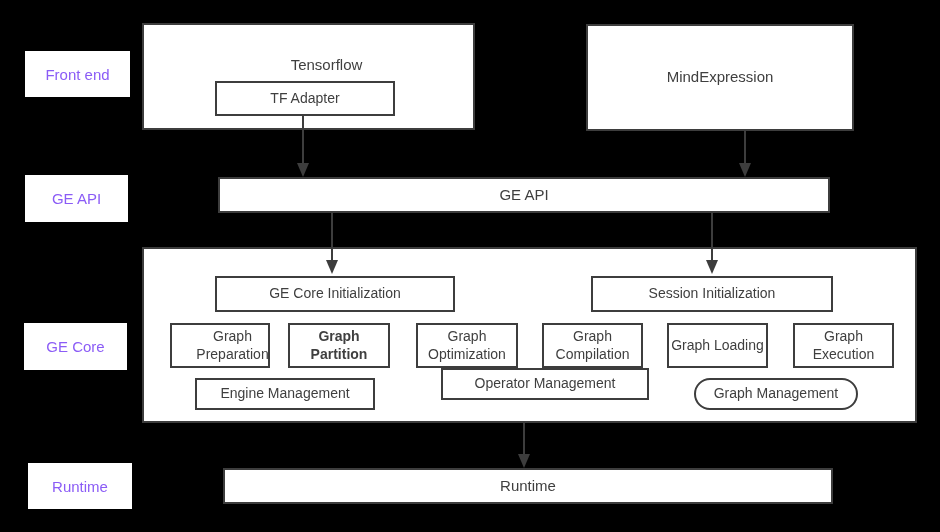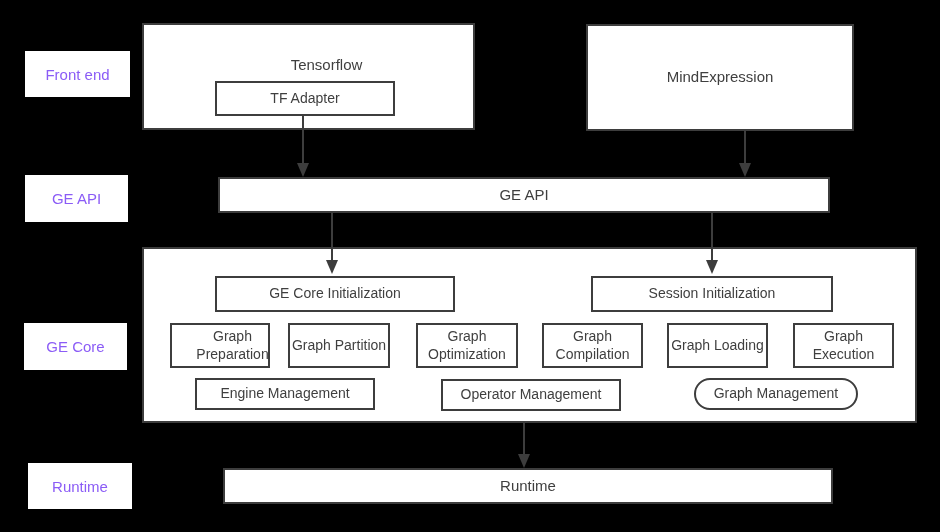--- a/index.html
+++ b/index.html
@@ -93,40 +93,40 @@
     <div class="node" style="left:71px; top:27px; width:240px; height:36px;">
       <span>GE Core Initialization</span>
     </div>
     <div class="node" style="left:447px; top:27px; width:242px; height:36px;">
       <span>Session Initialization</span>
     </div>
 
     <div class="node" style="left:26px; top:74px; width:100px; height:45px;padding-left:25px;">
       <span>Graph Preparation</span>
     </div>
-    <div class="node" style="left:144px; top:74px; width:102px; height:45px;">
+    <div class="node" style="left:144px; top:74px; width:102px; height:45px;font-weight:bold;">
       <span>Graph Partition</span>
     </div>
     <div class="node" style="left:272px; top:74px; width:102px; height:45px;">
       <span>Graph Optimization</span>
     </div>
     <div class="node" style="left:398px; top:74px; width:101px; height:45px;">
       <span>Graph Compilation</span>
     </div>
     <div class="node" style="left:523px; top:74px; width:101px; height:45px;">
       <span>Graph Loading</span>
     </div>
     <div class="node" style="left:649px; top:74px; width:101px; height:45px;">
       <span>Graph Execution</span>
     </div>
 
     <div class="node" style="left:51px; top:129px; width:180px; height:32px;">
       <span>Engine Management</span>
     </div>
-    <div class="node" style="left:297px; top:130px; width:180px; height:32px;">
+    <div class="node" style="left:297px; top:119px; width:208px; height:32px;">
       <span>Operator Management</span>
     </div>
     <div class="node" style="left:550px; top:129px; width:164px; height:32px;border-radius:16px;">
       <span>Graph Management</span>
     </div>
   </div>
 
   <div class="node bar" style="left:223px; top:468px; width:610px; height:36px;">
     <span>Runtime</span>
   </div>

